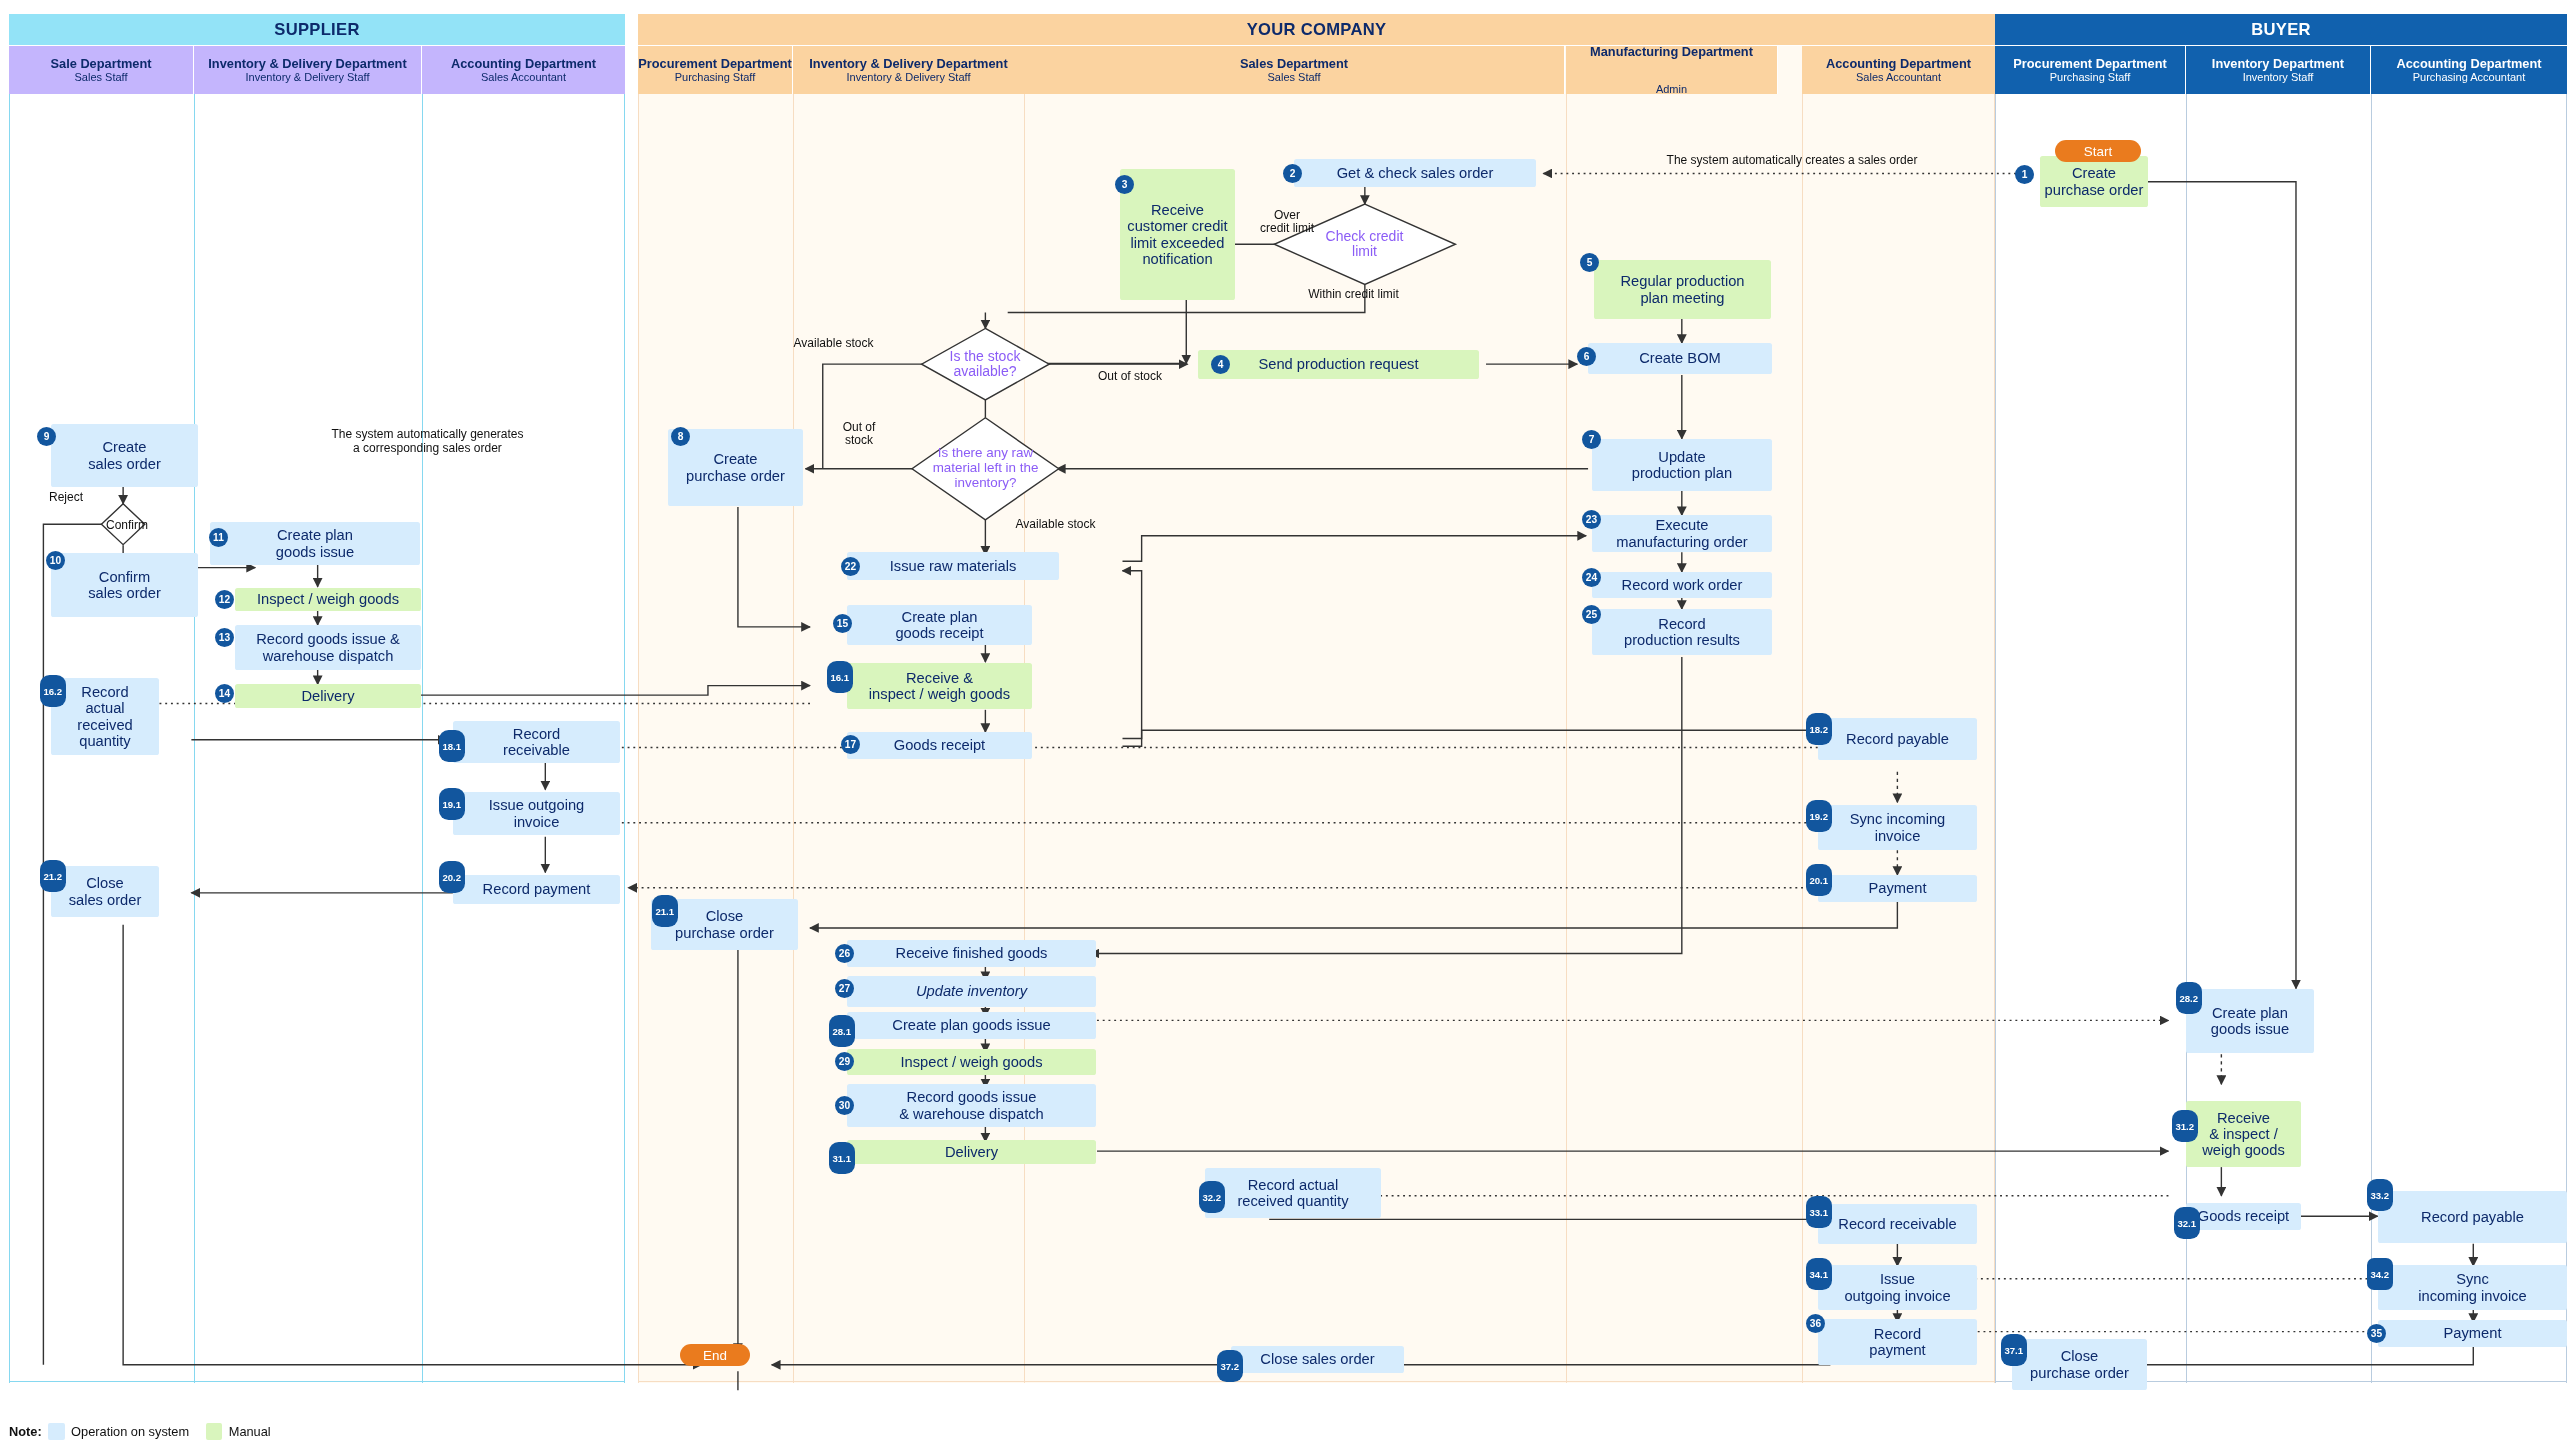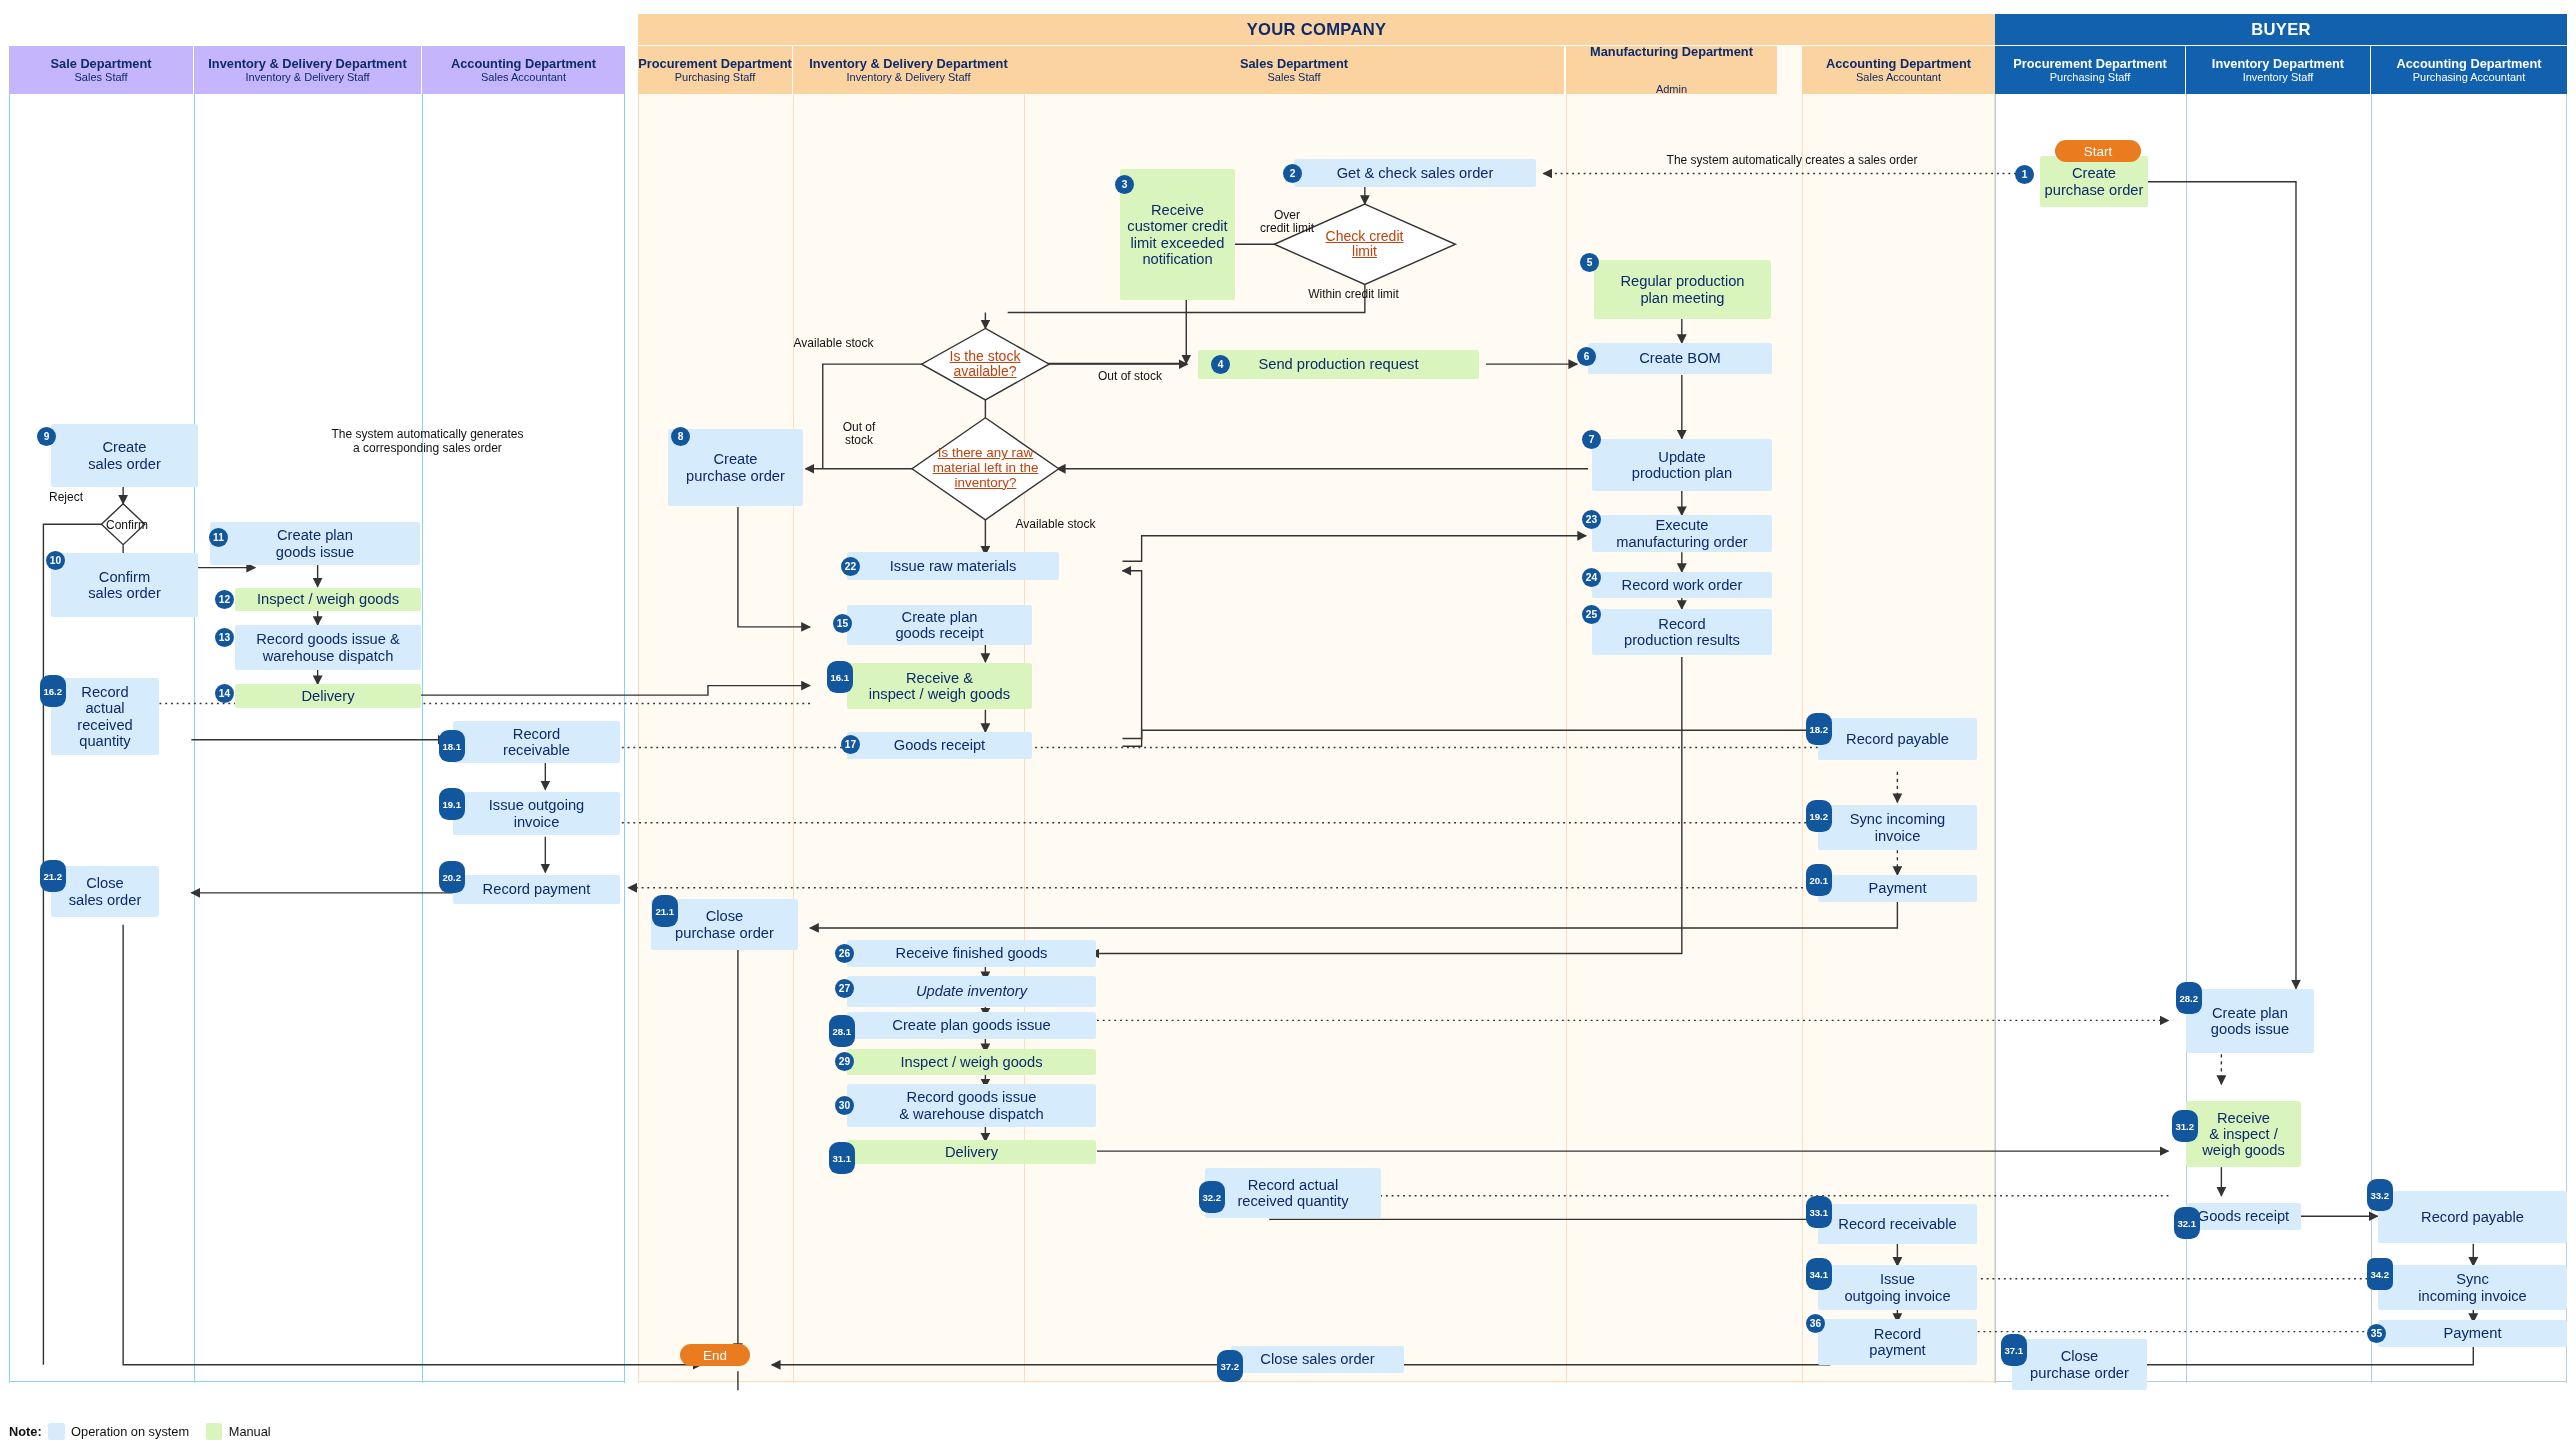--- a/index.html
+++ b/index.html
@@ -82,22 +82,22 @@
   .term {
     position:absolute; background:#ea7b1e; color:#ffffff;
     border-radius:11.5px; display:flex; align-items:center; justify-content:center;
     font-size:13.4px; height:22px; z-index:6;
   }
 
   
   svg.layer { position:absolute; left:0; top:0; width:2576px; height:1449px; overflow:visible; pointer-events:none; }
 
   .dtext {
-    position:absolute; color:#c2410c; font-size:14px; line-height:1.1;
-    text-align:center; display:flex; align-items:center; justify-content:center;text-decoration:underline;
+    position:absolute; color:#8b5cf6; font-size:14px; line-height:1.1;
+    text-align:center; display:flex; align-items:center; justify-content:center;
   }
 
   
   .elabel {
     position:absolute; color:#111111; font-size:12px; line-height:1.12;
     text-align:center; white-space:pre-line;
   }
 
   
   .annot {
@@ -115,20 +115,21 @@
 </style>
 </head>
 <body>
 
 <div id="canvas">
 
   <div class="band supplier" style="left:9px;width:616px;"></div>
   <div class="band company" style="left:638px;width:1357px;"></div>
   <div class="band buyer" style="left:1995px;width:572px;"></div>
 
+  <div class="grp supplier" style="left:9px;top:14px;width:616px;">SUPPLIER</div>
   <div class="grp company" style="left:638px;top:14px;width:1357px;">YOUR COMPANY</div>
   <div class="grp buyer" style="left:1995px;top:14px;width:572px;">BUYER</div>
 
   <div class="lane-head sup" style="left:9px;width:185px;">
     <div class="t">Sale Department</div>
     <div class="s">Sales Staff</div>
   </div>
   <div class="lane-head sup" style="left:194px;width:228px;">
     <div class="t">Inventory &amp; Delivery Department</div>
     <div class="s">Inventory &amp; Delivery Staff</div>

